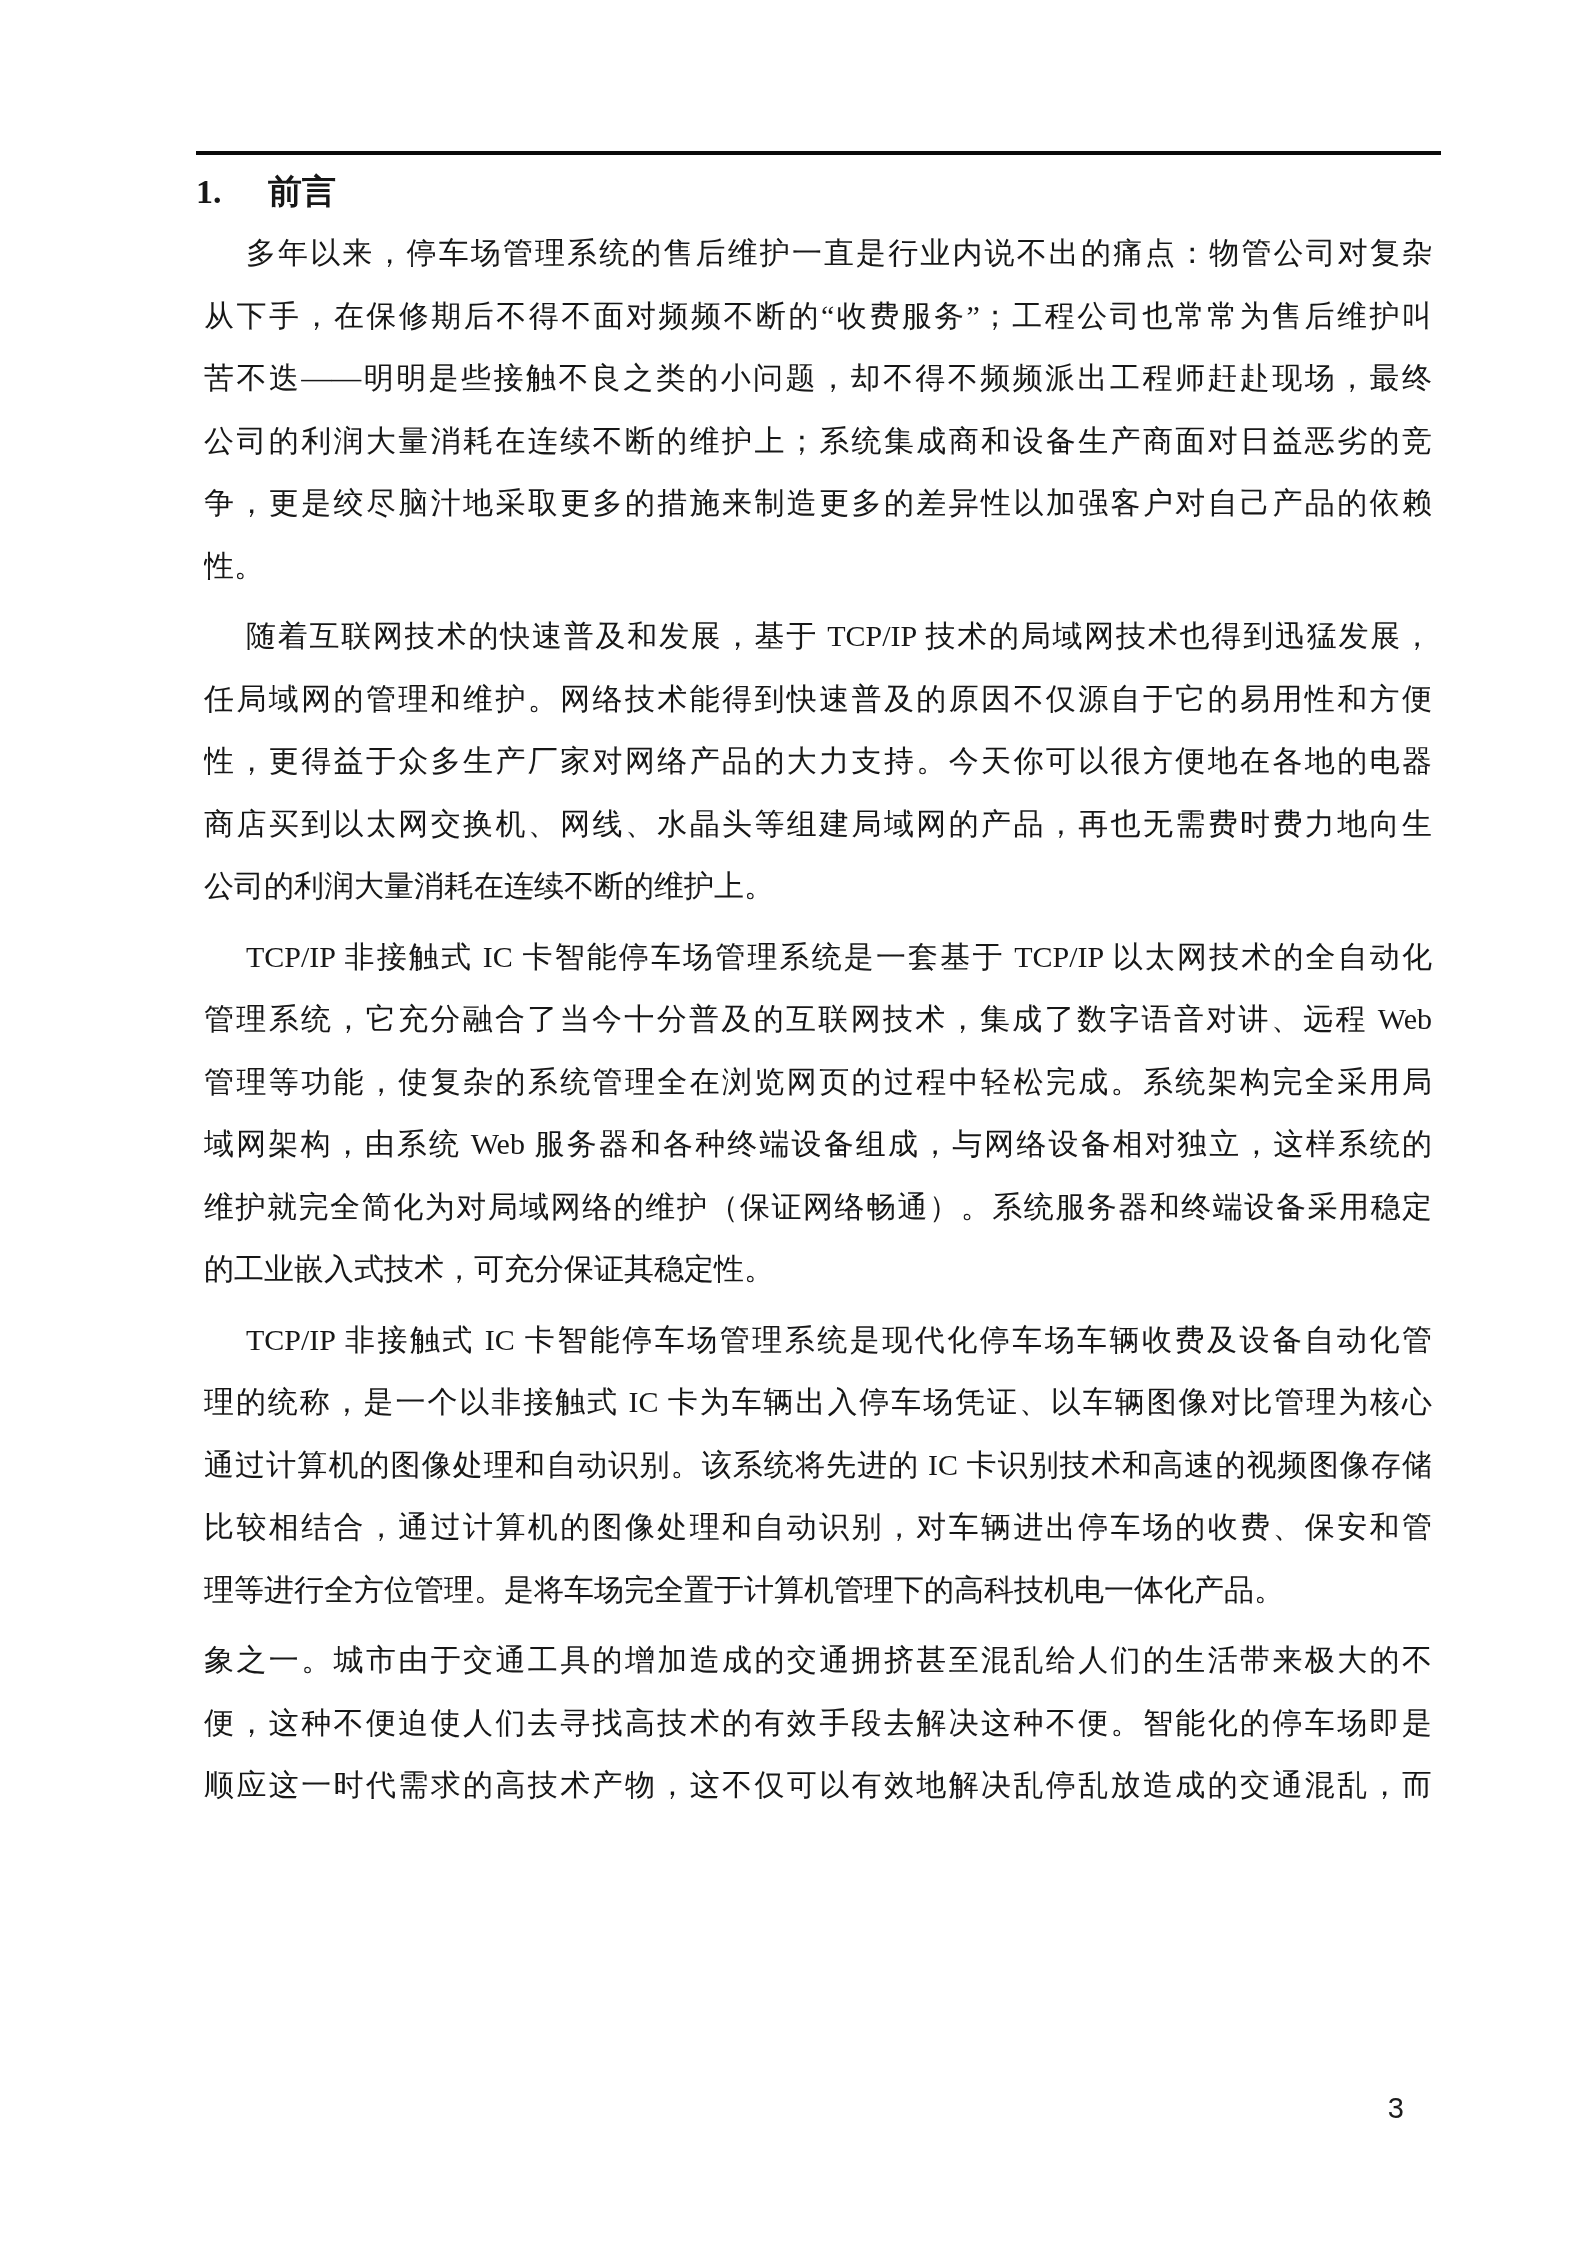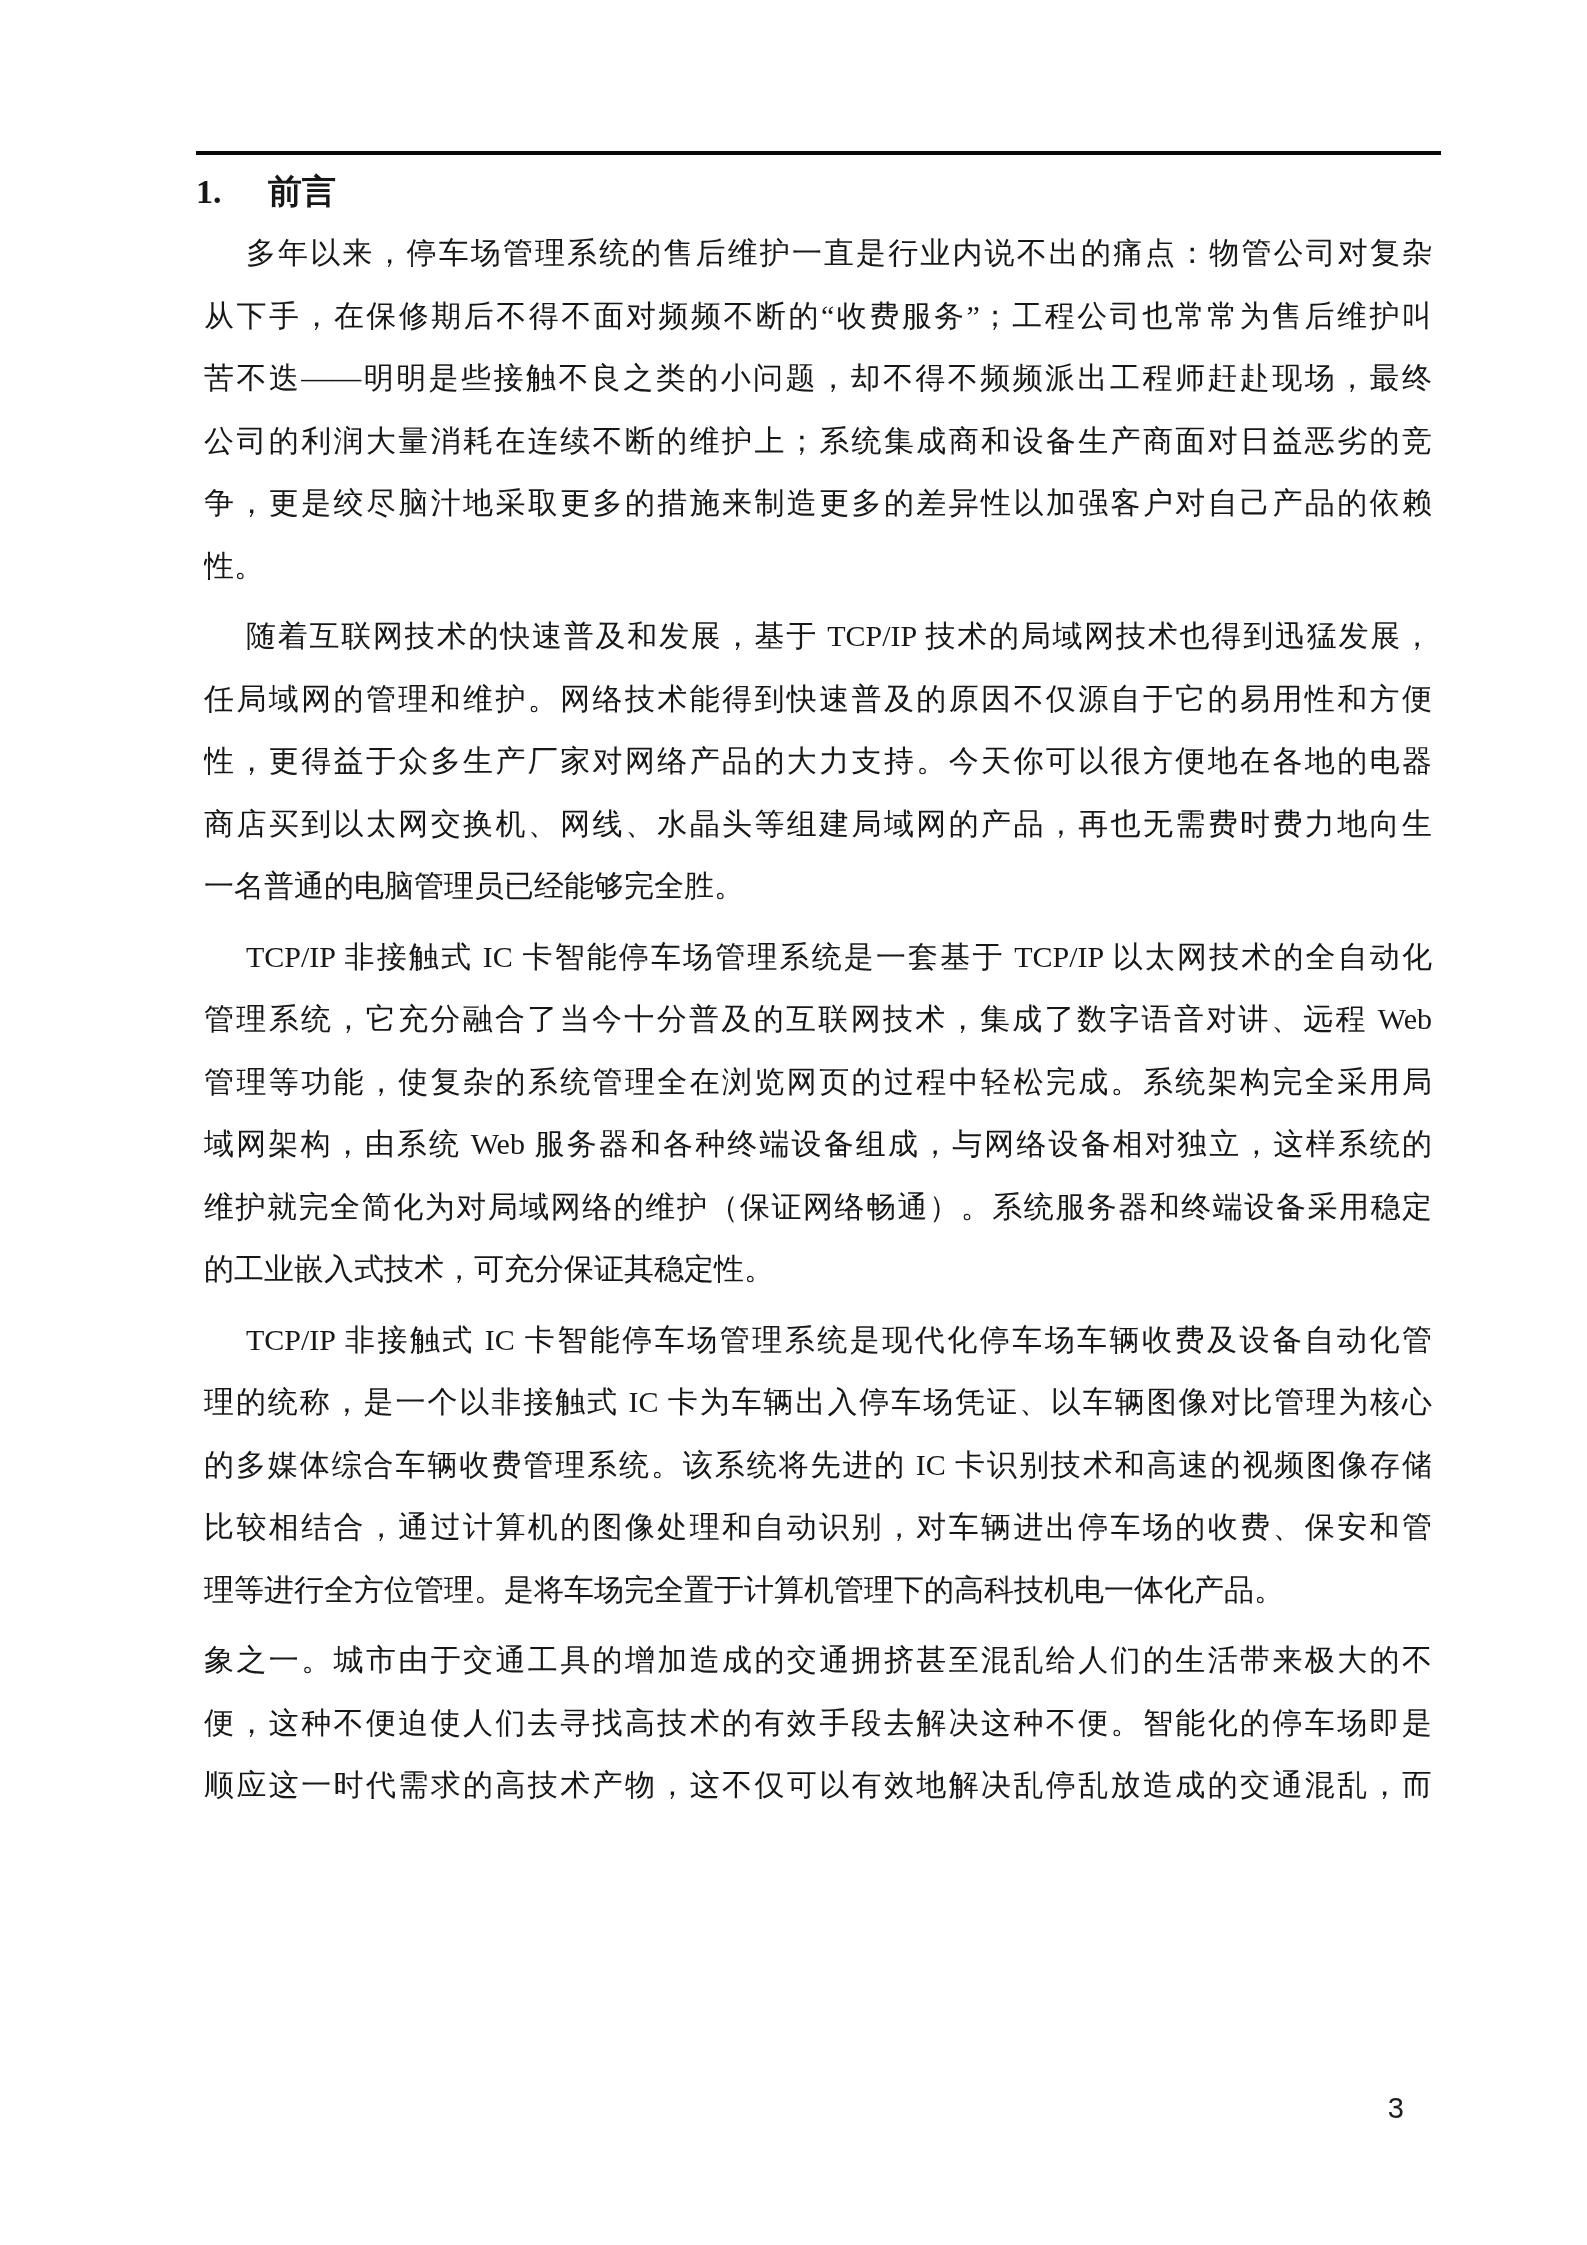--- a/index.html
+++ b/index.html
@@ -100,36 +100,36 @@
       <div class="line">公司的利润大量消耗在连续不断的维护上；系统集成商和设备生产商面对日益恶劣的竞</div>
       <div class="line">争，更是绞尽脑汁地采取更多的措施来制造更多的差异性以加强客户对自己产品的依赖</div>
       <div class="line last">性。</div>
     </div>
 
     <div class="para">
       <div class="line first">随着互联网技术的快速普及和发展，基于 TCP/IP 技术的局域网技术也得到迅猛发展，</div>
       <div class="line">任局域网的管理和维护。网络技术能得到快速普及的原因不仅源自于它的易用性和方便</div>
       <div class="line">性，更得益于众多生产厂家对网络产品的大力支持。今天你可以很方便地在各地的电器</div>
       <div class="line">商店买到以太网交换机、网线、水晶头等组建局域网的产品，再也无需费时费力地向生</div>
-      <div class="line last">一名普通的电脑管理员已经能够完全胜。</div>
+      <div class="line last">公司的利润大量消耗在连续不断的维护上。</div>
     </div>
 
     <div class="para">
       <div class="line first">TCP/IP 非接触式 IC 卡智能停车场管理系统是一套基于 TCP/IP 以太网技术的全自动化</div>
       <div class="line">管理系统，它充分融合了当今十分普及的互联网技术，集成了数字语音对讲、远程 Web</div>
       <div class="line">管理等功能，使复杂的系统管理全在浏览网页的过程中轻松完成。系统架构完全采用局</div>
       <div class="line">域网架构，由系统 Web 服务器和各种终端设备组成，与网络设备相对独立，这样系统的</div>
       <div class="line">维护就完全简化为对局域网络的维护（保证网络畅通）。系统服务器和终端设备采用稳定</div>
       <div class="line last">的工业嵌入式技术，可充分保证其稳定性。</div>
     </div>
 
     <div class="para">
       <div class="line first">TCP/IP 非接触式 IC 卡智能停车场管理系统是现代化停车场车辆收费及设备自动化管</div>
       <div class="line">理的统称，是一个以非接触式 IC 卡为车辆出入停车场凭证、以车辆图像对比管理为核心</div>
-      <div class="line">的多媒体综合车辆收费管理系统。该系统将先进的 IC 卡识别技术和高速的视频图像存储</div>
+      <div class="line">通过计算机的图像处理和自动识别。该系统将先进的 IC 卡识别技术和高速的视频图像存储</div>
       <div class="line">比较相结合，通过计算机的图像处理和自动识别，对车辆进出停车场的收费、保安和管</div>
       <div class="line last">理等进行全方位管理。是将车场完全置于计算机管理下的高科技机电一体化产品。</div>
     </div>
 
     <div class="para">
       <div class="line">象之一。城市由于交通工具的增加造成的交通拥挤甚至混乱给人们的生活带来极大的不</div>
       <div class="line">便，这种不便迫使人们去寻找高技术的有效手段去解决这种不便。智能化的停车场即是</div>
       <div class="line">顺应这一时代需求的高技术产物，这不仅可以有效地解决乱停乱放造成的交通混乱，而</div>
     </div>
 

